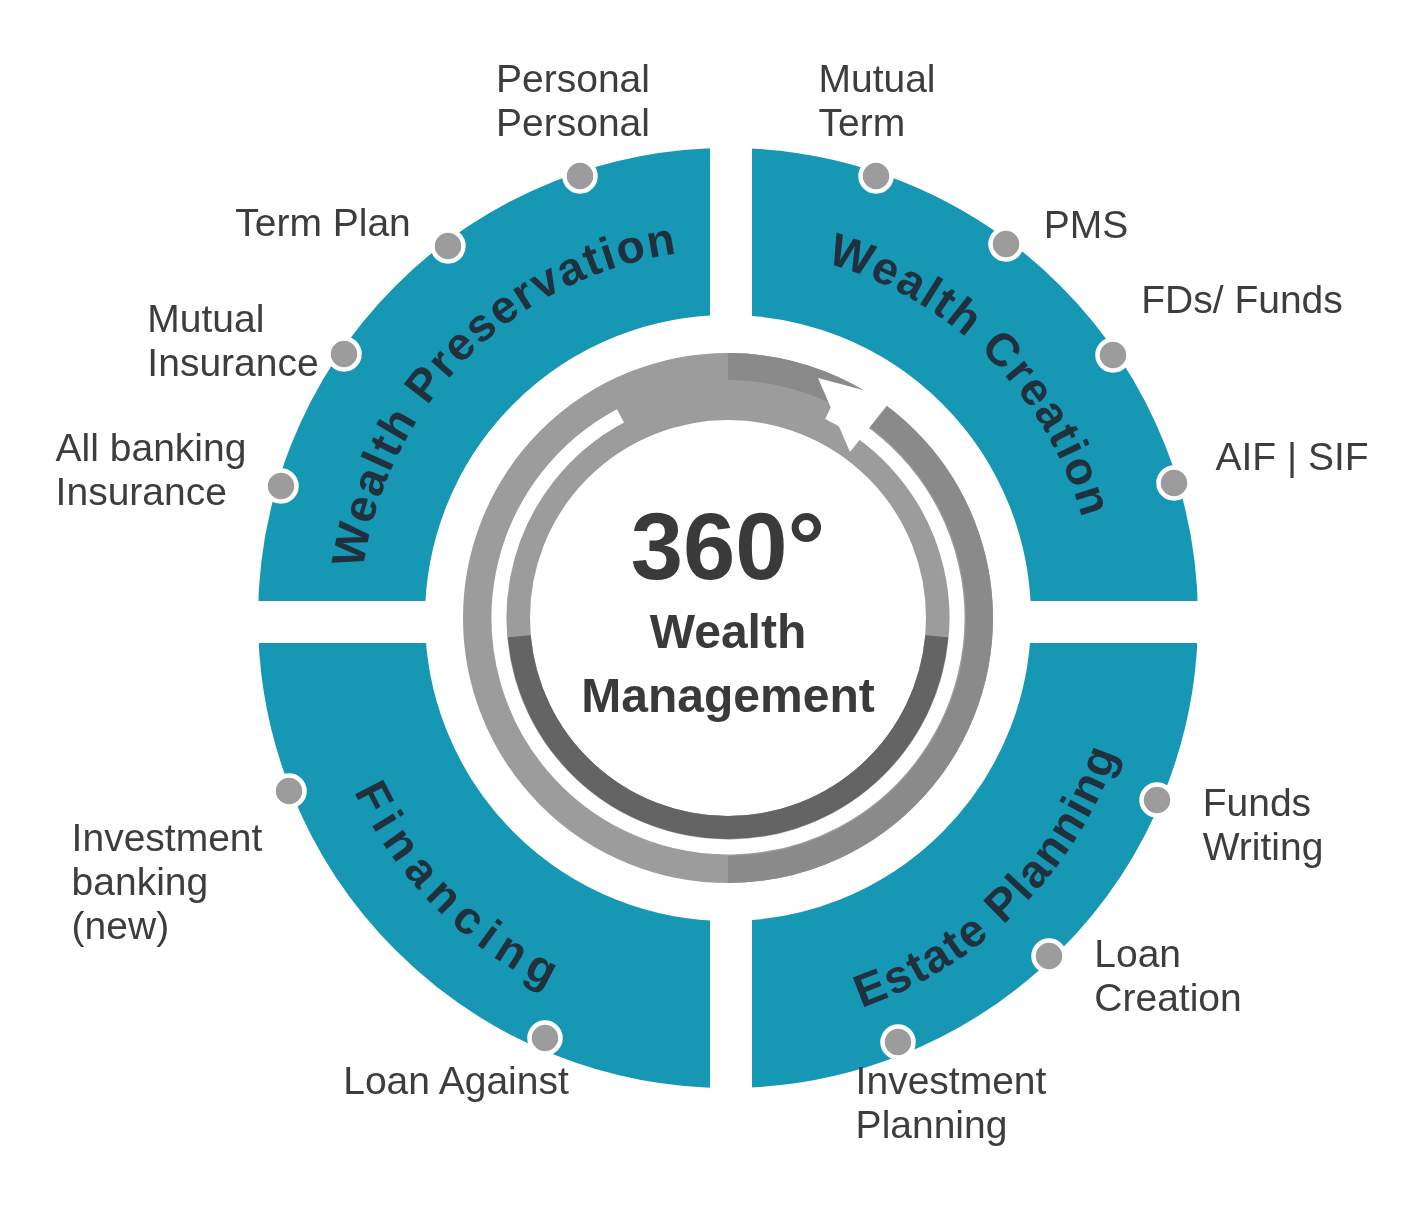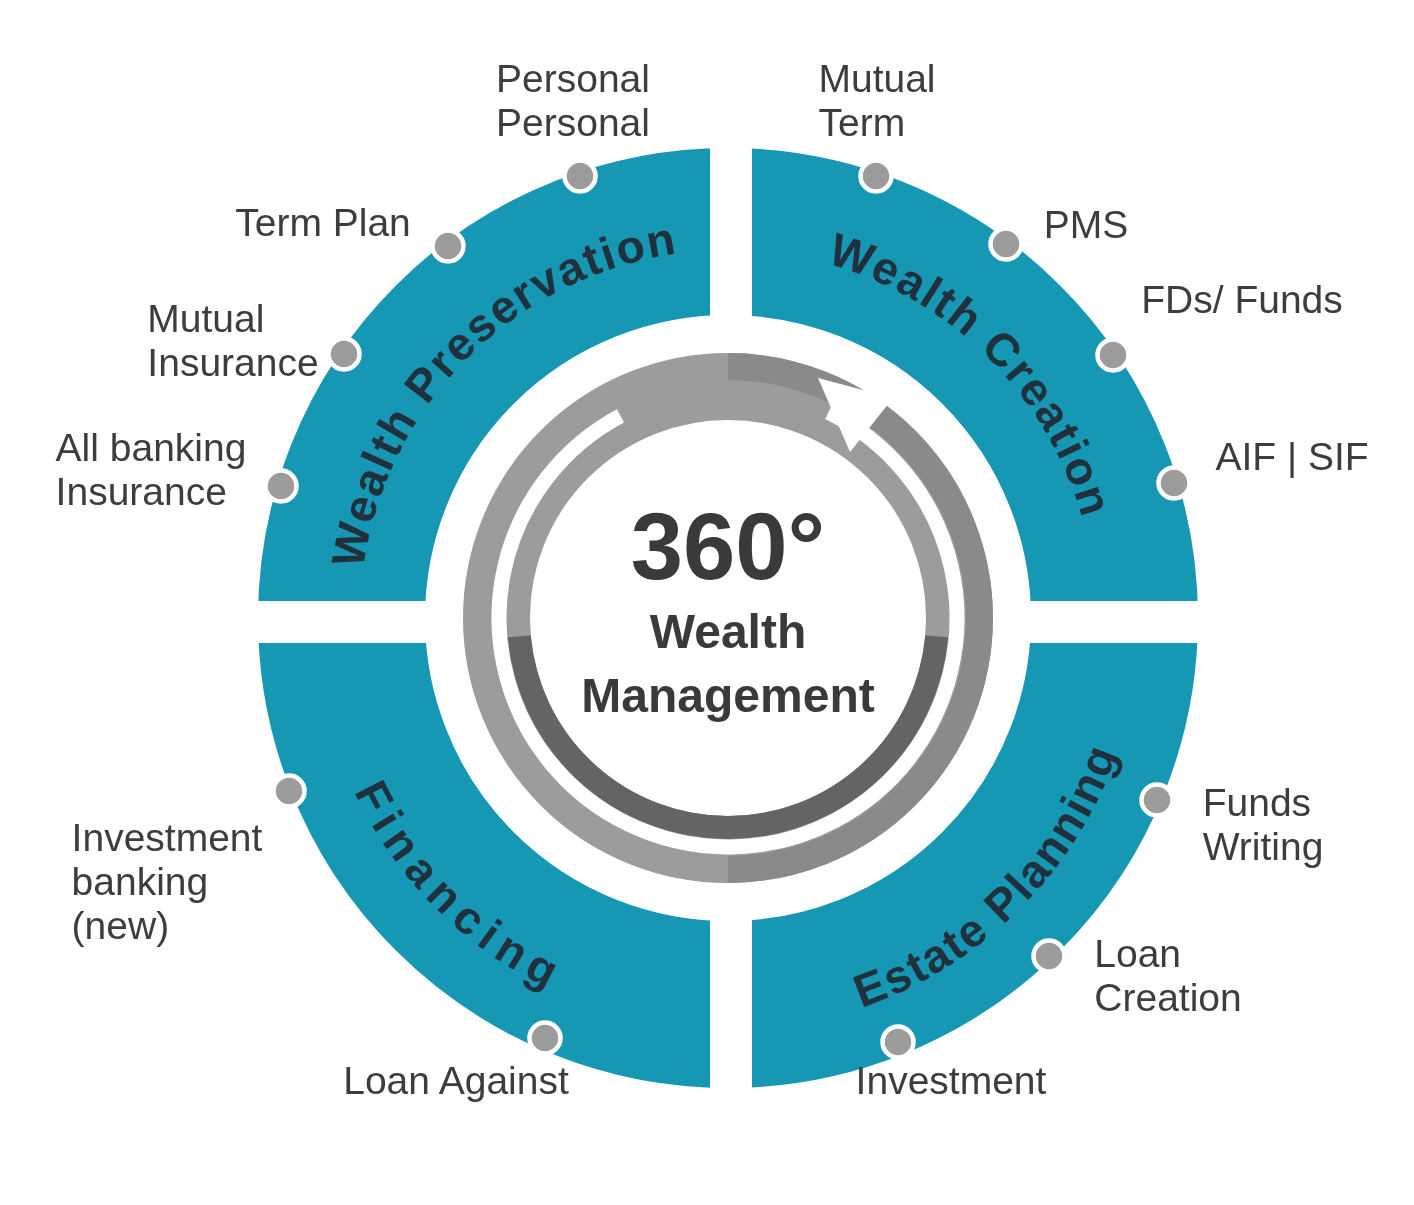--- a/index.html
+++ b/index.html
@@ -125,18 +125,19 @@
     <span>Investment</span>
     <span>banking</span>
     <span>(new)</span>
   </div>
   <div class="label" style="left:1168px;top:932px">
     <span>Loan</span>
     <span>Creation</span>
   </div>
   <div class="label" style="left:951px;top:1059px">
     <span>Investment</span>
+    <span>Planning</span>
   </div>
   <div class="label" style="left:456px;top:1059px">
     <span>Loan Against</span>
   </div>
 
 </div>
 
 </body></html>

